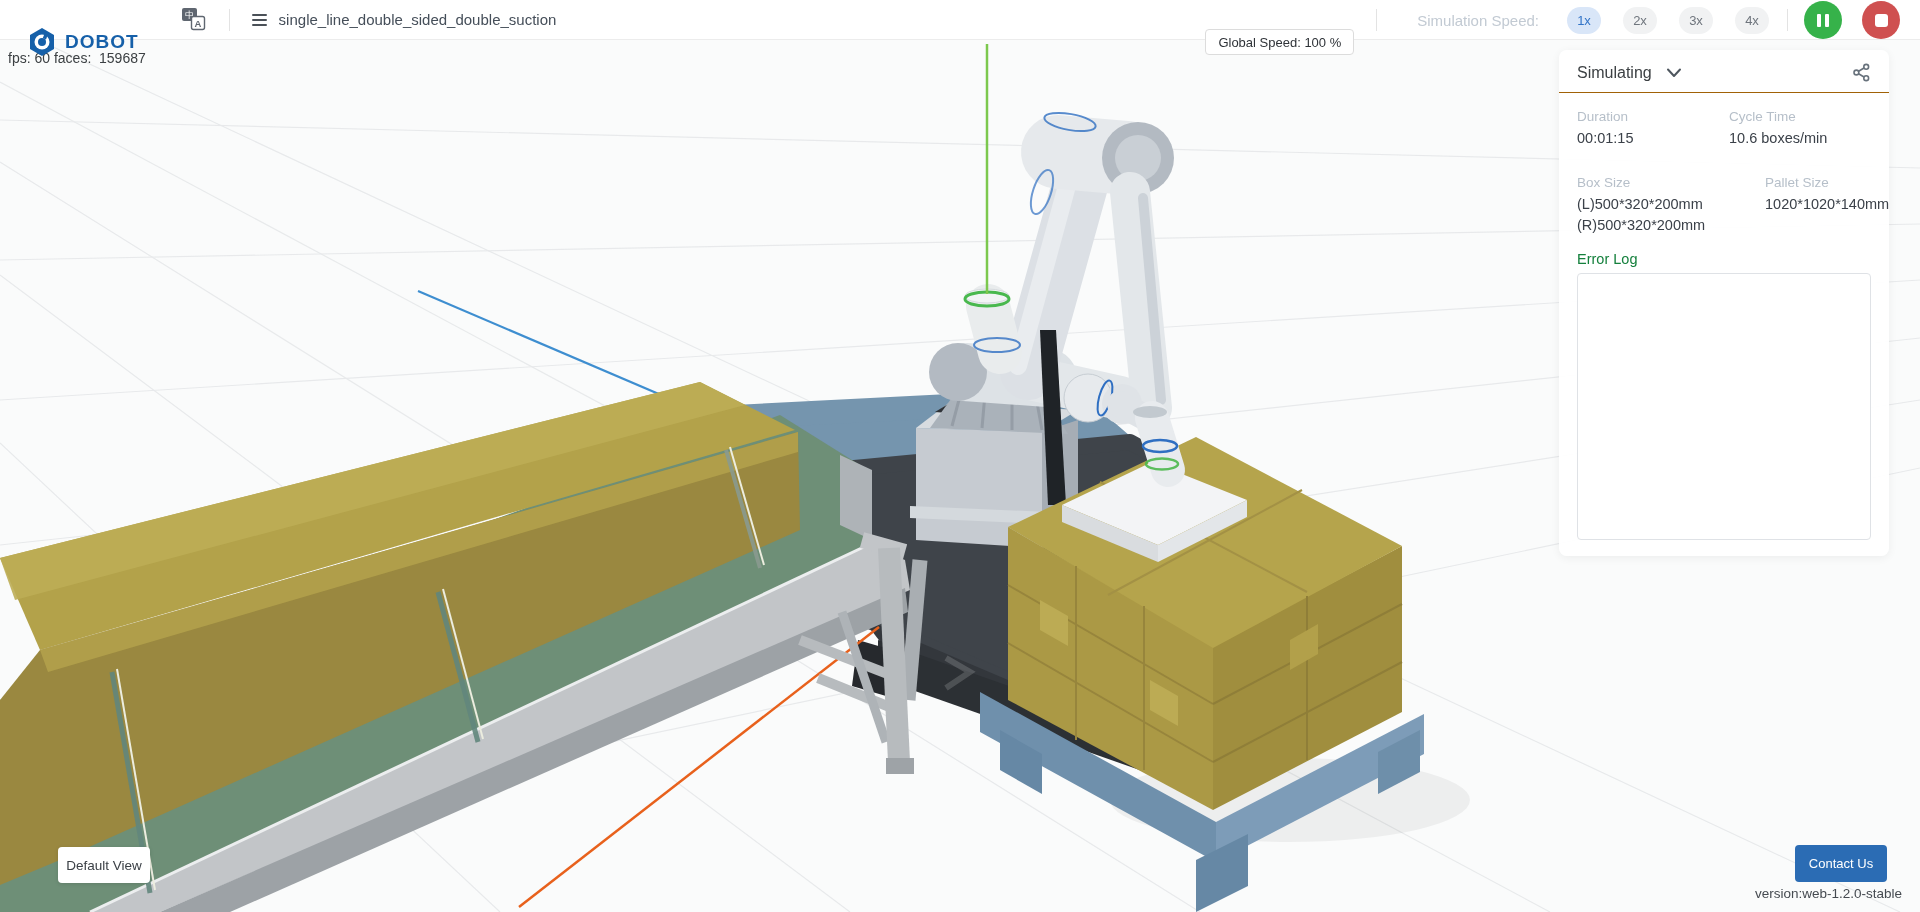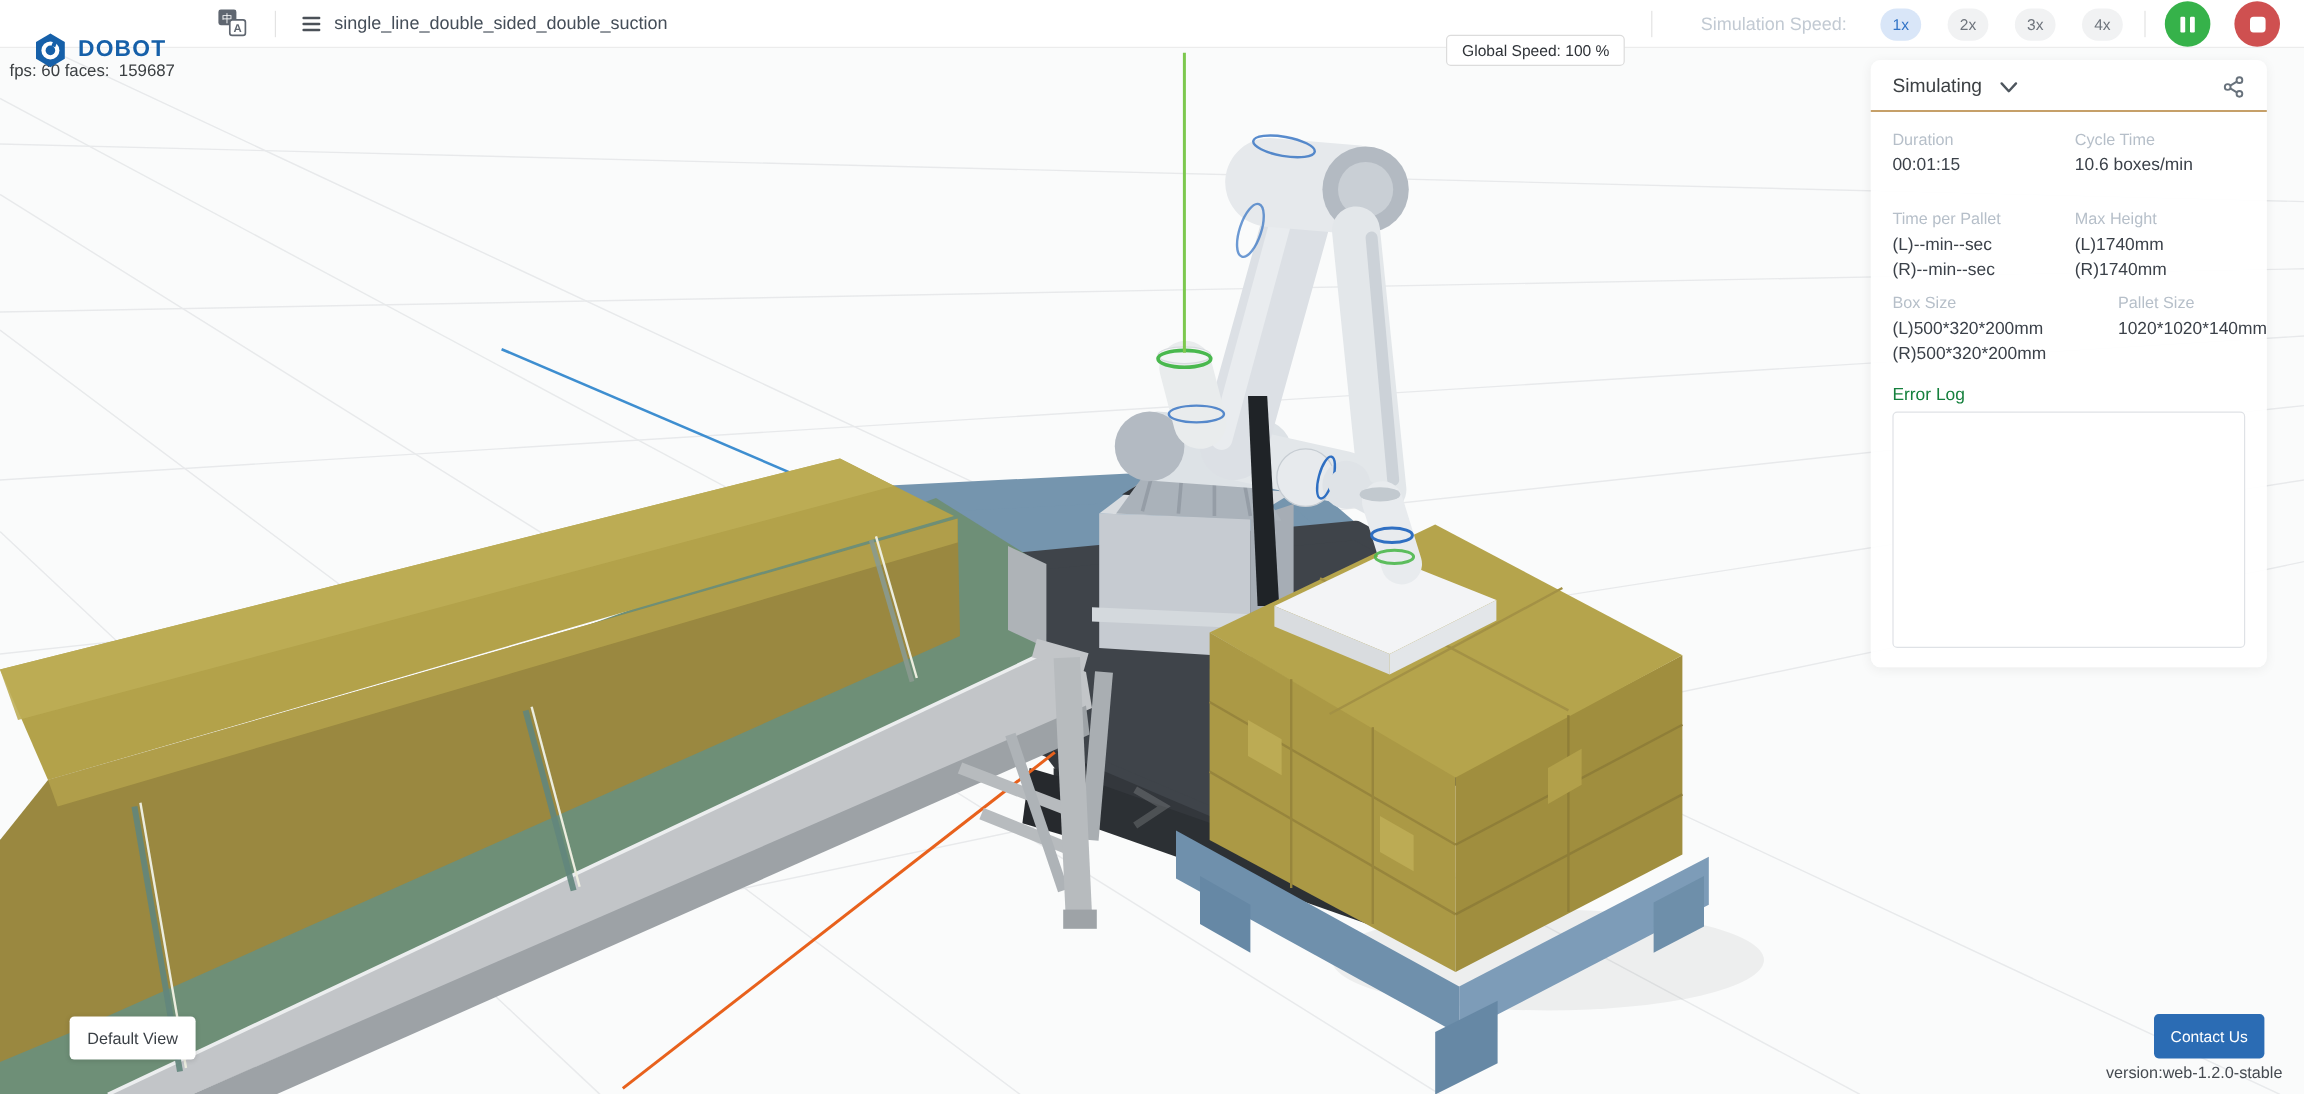--- a/index.html
+++ b/index.html
@@ -54,21 +54,21 @@
   .stat-row.r1{margin-bottom:26px;}
   .stat-row.r2{margin-bottom:9px;}
   .stat-row.r3{margin-bottom:9px;gap:36px;}
   .stat-label{font-size:13.5px;color:#b6bfc9;margin-bottom:4px;}
   .stat-val{font-size:14.5px;color:#3b4149;line-height:21px;}
   .err-label{font-size:14.5px;color:#15803d;margin:6px 0 6px 0;}
   .err-box{flex:1;border:1px solid #dfe2e6;border-radius:4px;background:#fff;
     font-size:13px;color:#3b4149;padding:6px;overflow:auto;}
 
   
-  .btn-default-view{position:absolute;left:58px;top:847px;width:105px;height:36px;background:#fff;
+  .btn-default-view{position:absolute;left:58px;top:847px;width:92px;height:36px;background:#fff;
     border:none;border-radius:4px;font-size:13.5px;color:#3b4046;z-index:20;cursor:pointer;
     box-shadow:0 1px 4px rgba(0,0,0,0.12);font-family:inherit;}
   .btn-contact{position:absolute;left:1795px;top:845px;width:92px;height:37px;background:#2b6cb4;
     border:none;border-radius:4px;font-size:13px;color:#fff;z-index:20;cursor:pointer;font-family:Liberation Sans, sans-serif;}
   .version{position:absolute;right:18px;top:886px;font-size:13.5px;color:#454a50;z-index:20;}
 </style>
 </head>
 <body>
 
 <svg id="scene" viewBox="0 0 1920 912" xmlns="http://www.w3.org/2000/svg">
@@ -297,32 +297,20 @@
     <div class="stat-row r1">
       <div>
         <div class="stat-label">Duration</div>
         <div class="stat-val">00:01:15</div>
       </div>
       <div>
         <div class="stat-label">Cycle Time</div>
         <div class="stat-val">10.6 boxes/min</div>
       </div>
     </div>
-    <div class="stat-row r2">
-      <div>
-        <div class="stat-label">Time per Pallet</div>
-        <div class="stat-val">(L)--min--sec</div>
-        <div class="stat-val">(R)--min--sec</div>
-      </div>
-      <div>
-        <div class="stat-label">Max Height</div>
-        <div class="stat-val">(L)1740mm</div>
-        <div class="stat-val">(R)1740mm</div>
-      </div>
-    </div>
     <div class="stat-row r3">
       <div>
         <div class="stat-label">Box Size</div>
         <div class="stat-val">(L)500*320*200mm</div>
         <div class="stat-val">(R)500*320*200mm</div>
       </div>
       <div>
         <div class="stat-label">Pallet Size</div>
         <div class="stat-val">1020*1020*140mm</div>
         <div class="stat-val"></div>

